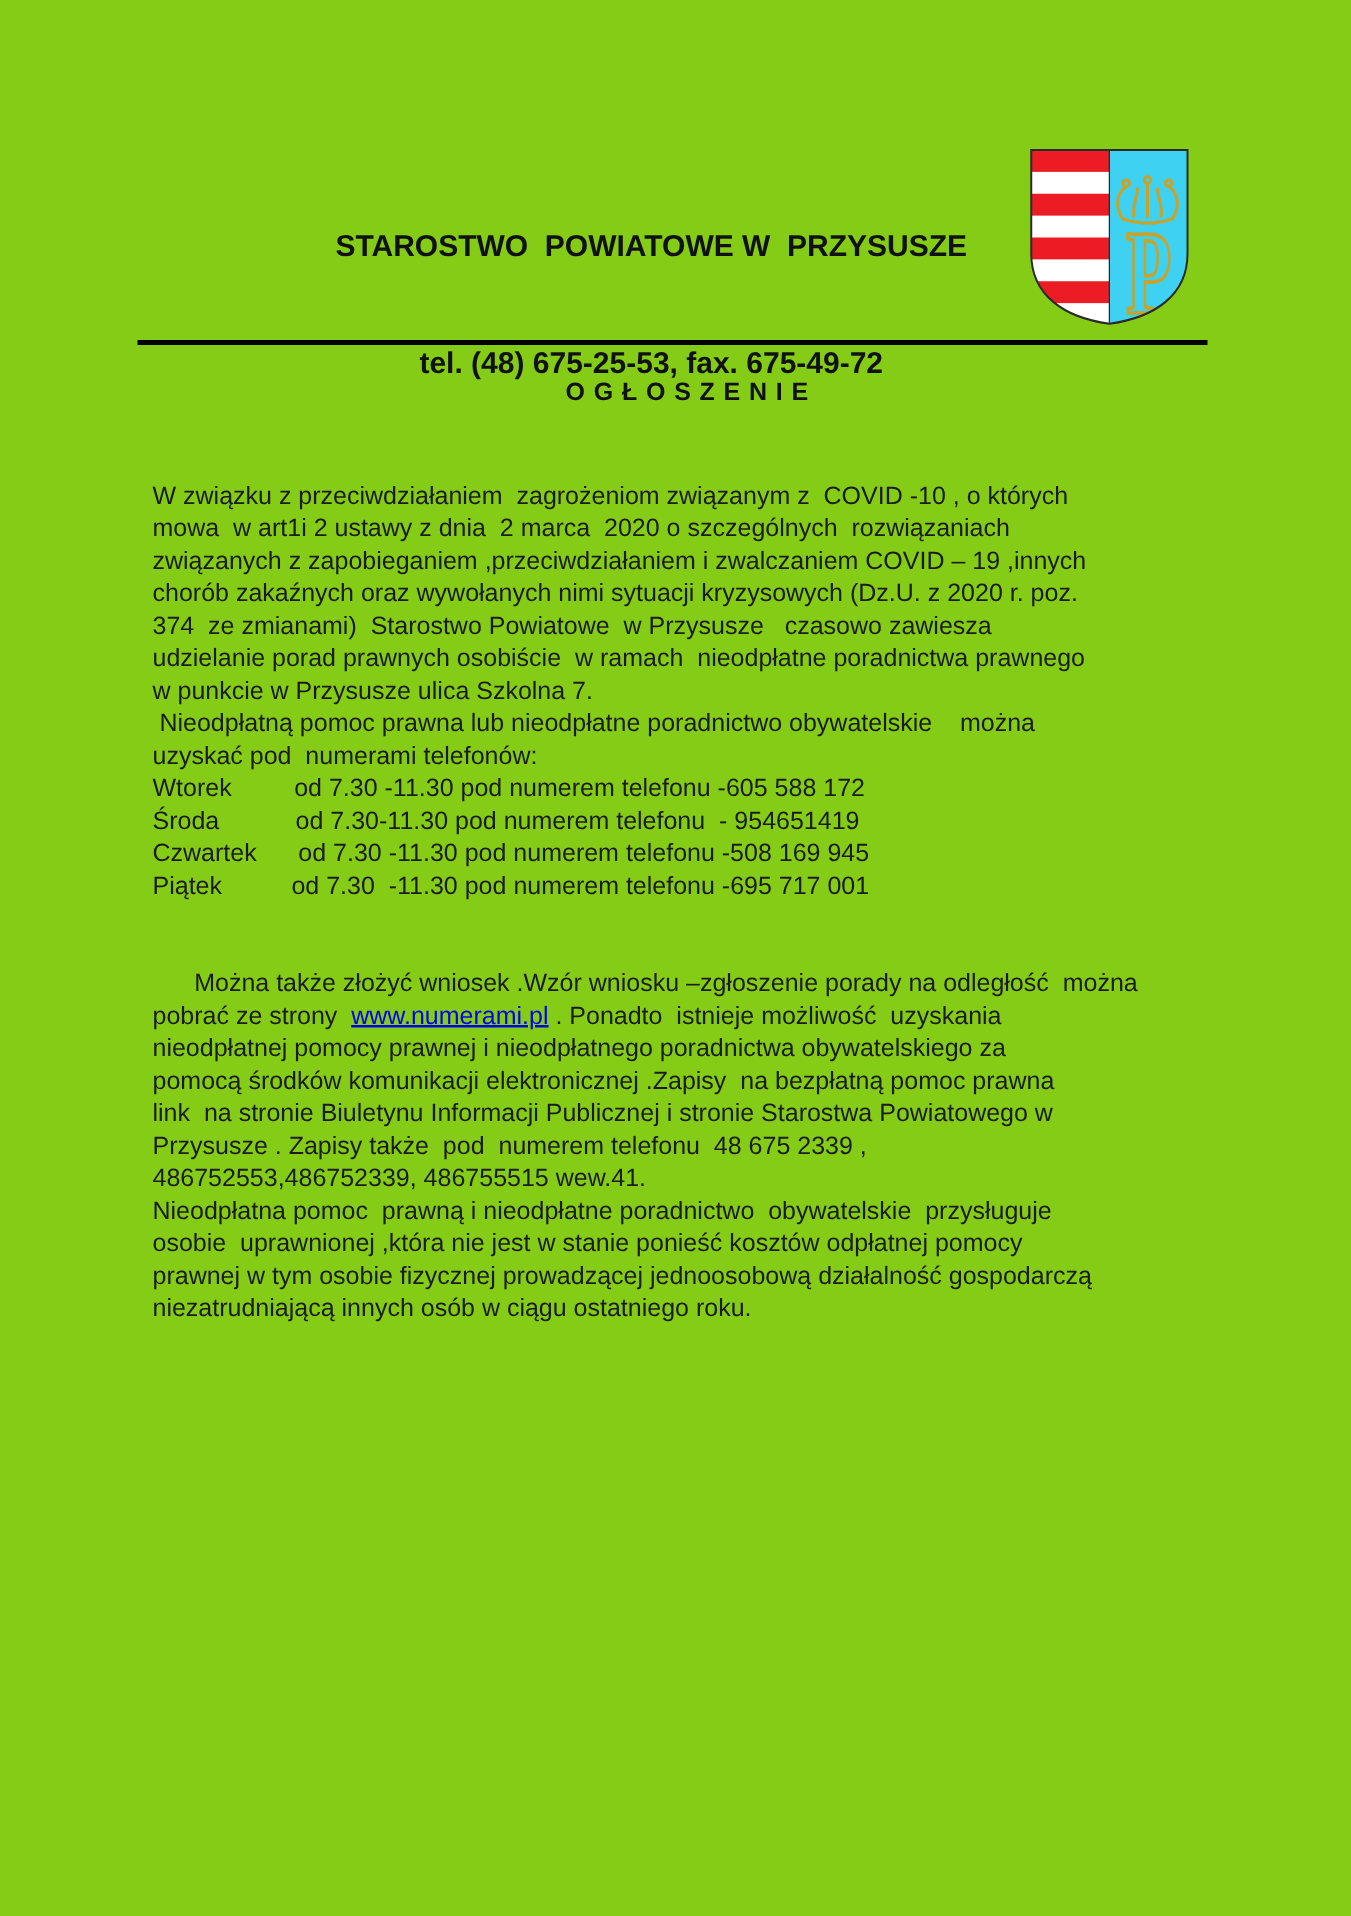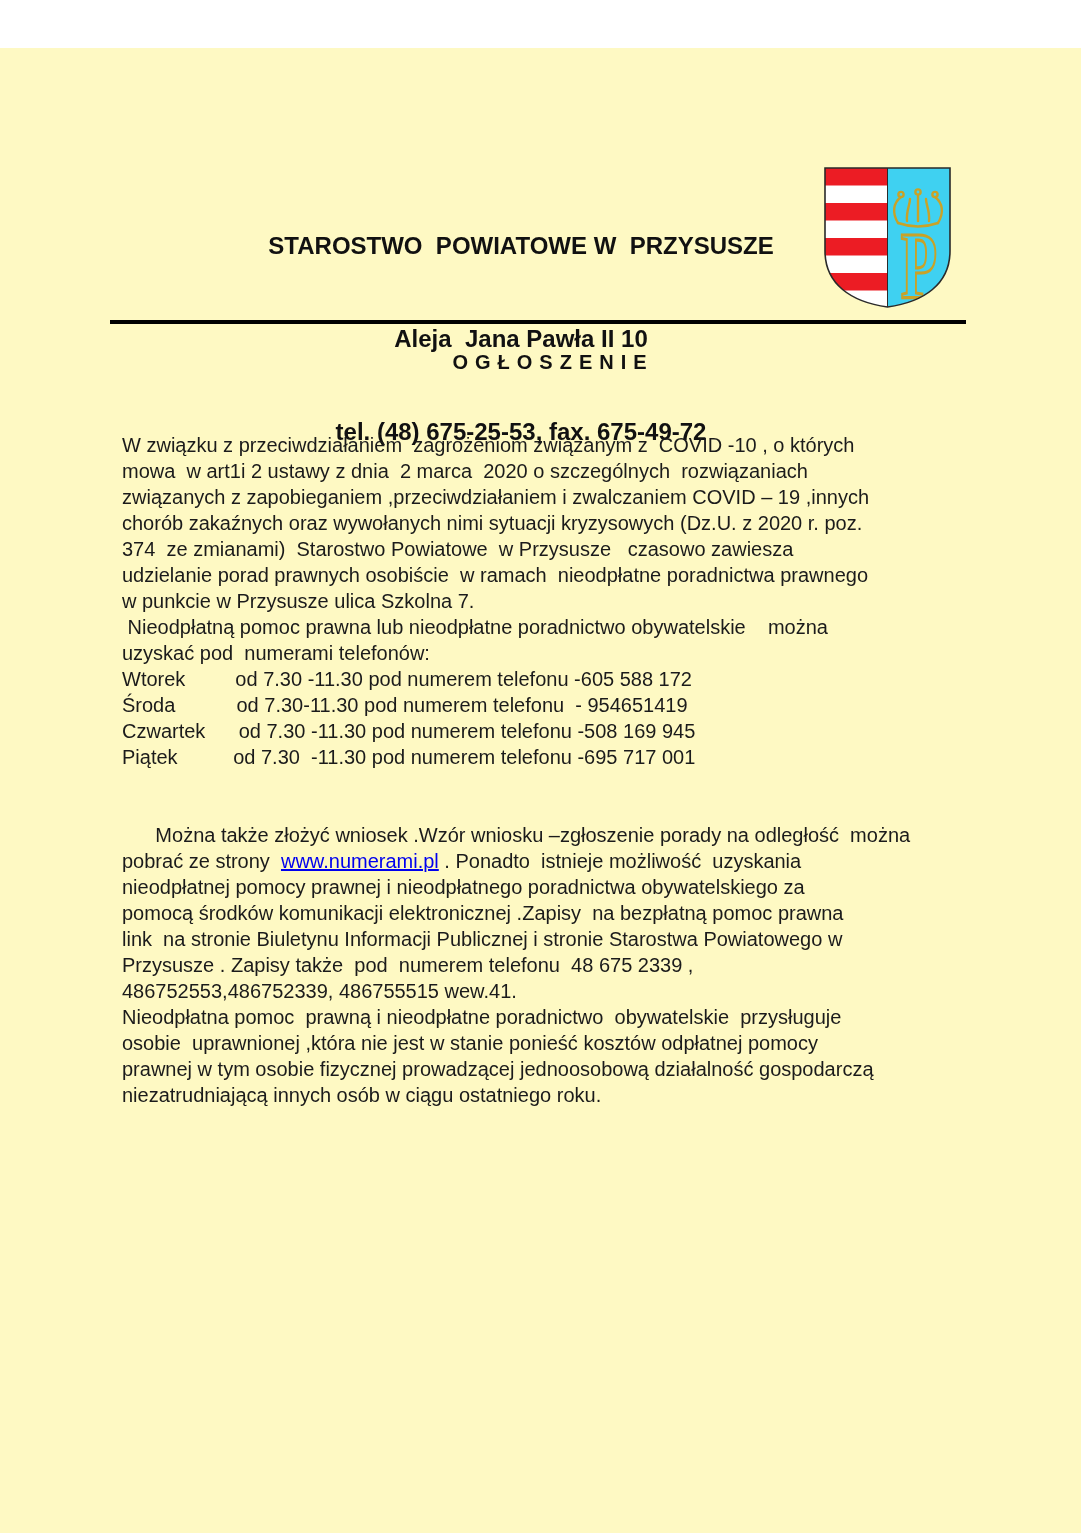--- a/index.html
+++ b/index.html
@@ -4,21 +4,21 @@
 <style>
   html, body { margin: 0; padding: 0; }
   body {
     width: 1081px; height: 1533px;
     background: #ffffff;
     position: relative;
     font-family: "Liberation Sans", sans-serif;
     color: #1b1b1b;
     overflow: hidden;
   }
-  .page { position: absolute; inset: 0; background: #fef9c3; margin-top: 48px; }
+  .page { position: absolute; inset: 0; background: #84cc16; }
 
   .letterhead {
     position: absolute;
     left: 110px; top: 120px; width: 822px;
     text-align: center;
     font-weight: bold;
     font-size: 24px;
     line-height: 31px;
     color: #111111;
     white-space: pre-wrap;
@@ -60,21 +60,20 @@
     white-space: pre-wrap;
   }
 </style>
 </head>
 <body>
 
 <div class="page">
 
   <div class="letterhead">
     <div>STAROSTWO  POWIATOWE W  PRZYSUSZE</div>
-    <div>Aleja  Jana Pawła II 10</div>
     <div>tel. (48) 675-25-53, fax. 675-49-72</div>
   </div>
 
   <div class="coa">
     <svg width="131" height="146" viewBox="0 0 131 146">
       <defs>
         <clipPath id="shieldClip">
           <path d="M3,3 L128,3 L128,86 C128,119 102,137 65.5,142 C29,137 3,119 3,86 Z"></path>
         </clipPath>
       </defs>

